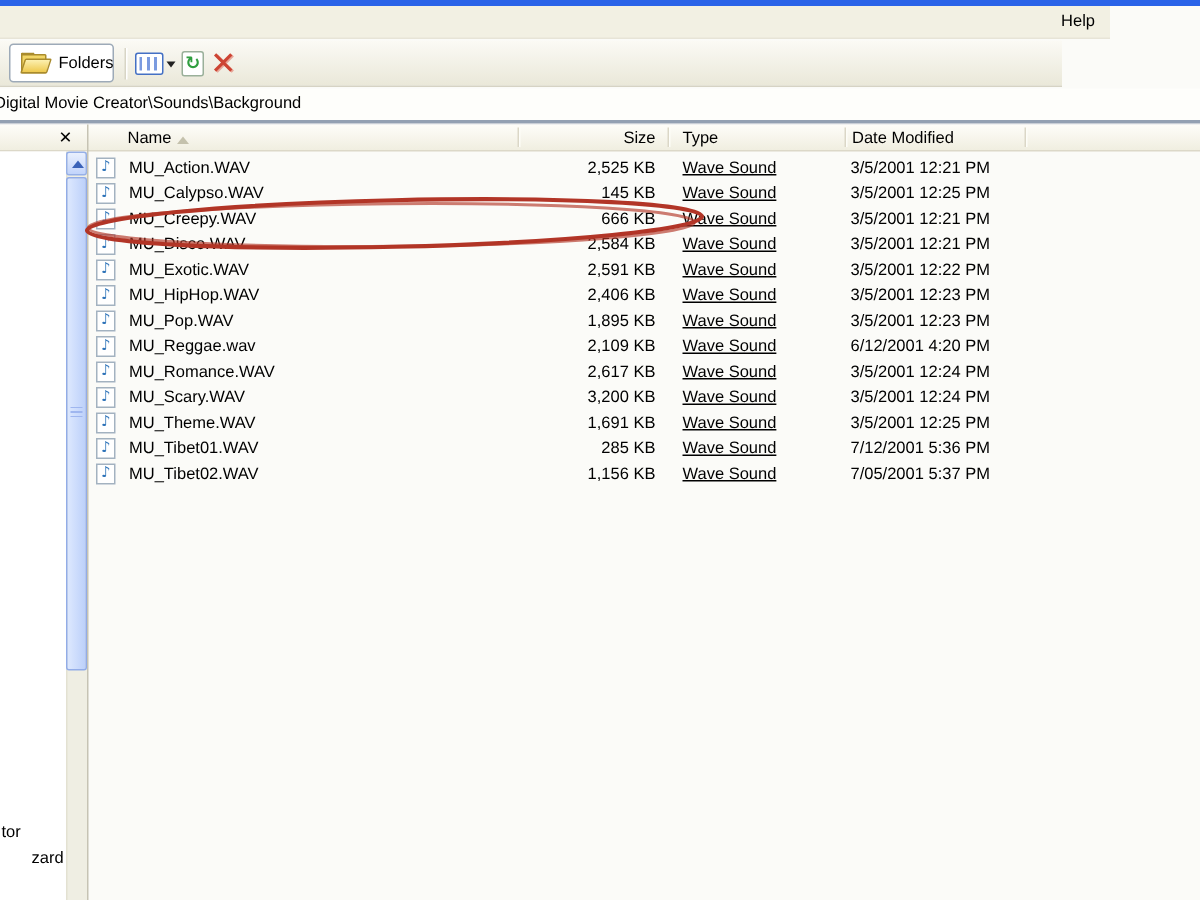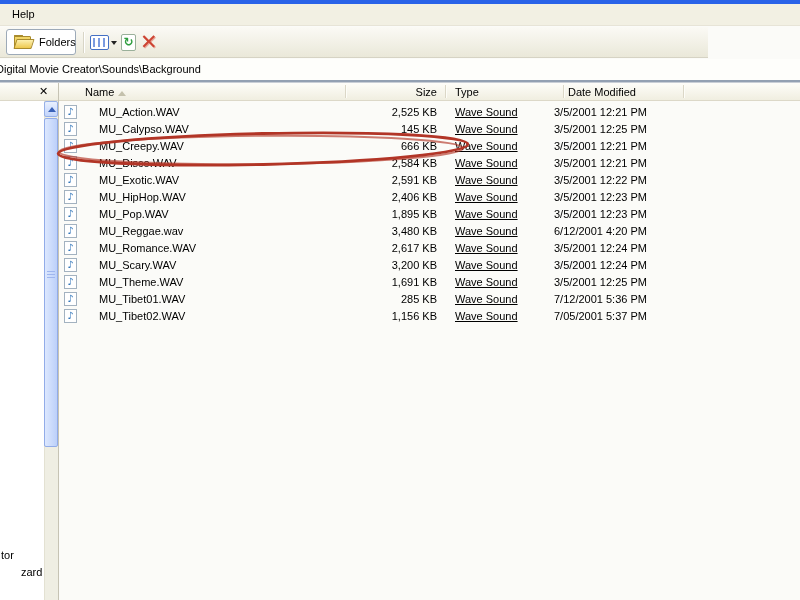--- a/index.html
+++ b/index.html
@@ -7,21 +7,21 @@
     width:800px;height:600px;position:relative;overflow:hidden;
     font-family:"Liberation Sans", sans-serif;font-size:11px;color:#000;
     background:#fbfbf8;
   }
   .abs{position:absolute;}
 
   
   .title-edge{left:0;top:0;width:800px;height:4px;background:#2a63e8;}
 
   
-  .menubar{left:0;top:4px;width:800px;height:22px;background:#f2f0e3;border-bottom:1px solid #e7e4d7;box-sizing:border-box;}
+  .menubar{left:0;top:4px;width:740px;height:22px;background:#f2f0e3;border-bottom:1px solid #e7e4d7;box-sizing:border-box;text-align:right;}
   .menu-item{display:inline-block;padding:4px 10px 0 12px;height:18px;}
 
   
   .toolbar{left:0;top:27px;width:708px;height:31px;background:linear-gradient(#fbfaf5,#eae8d9);border-bottom:1px solid #d6d3c4;box-sizing:border-box;}
   .folders-btn{left:6px;top:2px;width:70px;height:26px;background:#fff;border:1px solid #9daab8;border-radius:3px;box-sizing:border-box;display:flex;align-items:center;gap:6px;padding-left:6px;cursor:default;}
   .folder-ico{position:relative;width:20px;height:15px;flex:0 0 auto;}
   .folder-back{position:absolute;left:1px;bottom:1px;width:15px;height:11px;background:#f2d667;border:1px solid #a98b2d;border-radius:1px;}
   .folder-tab{position:absolute;left:1px;bottom:11px;width:7px;height:3px;background:#f2d667;border:1px solid #a98b2d;border-bottom:none;border-radius:1px 1px 0 0;}
   .folder-front{position:absolute;left:2px;bottom:1px;width:16px;height:8px;background:linear-gradient(#fcf0b0,#eec94e);border:1px solid #a98b2d;transform:skewX(-18deg);border-radius:1px;}
   .tb-sep{left:83px;top:5px;width:1px;height:21px;background:#d8d5c6;box-shadow:1px 0 0 #ffffff;}
@@ -62,24 +62,24 @@
   .sb-track{left:44px;top:101px;width:14px;height:499px;background:#efeee3;border-left:1px solid #e3e1d2;box-sizing:border-box;}
   .sb-up{left:44px;top:101px;width:14px;height:16px;background:linear-gradient(#e9f0fe,#c2d4fb);border:1px solid #96b0e8;border-radius:2px;box-sizing:border-box;}
   .sb-up-arrow{position:absolute;left:3px;top:5px;width:0;height:0;border-left:4px solid transparent;border-right:4px solid transparent;border-bottom:5px solid #3a62b8;}
   .sb-thumb{left:44px;top:118px;width:14px;height:329px;background:linear-gradient(90deg,#dde8fe,#bcd0fa);border:1px solid #92ace8;border-radius:2px;box-sizing:border-box;}
   .sb-grip{position:absolute;left:2px;top:152px;width:8px;height:8px;background:repeating-linear-gradient(#9fb6ef 0 1px,transparent 1px 3px);}
 
   
   .list{left:58px;top:104px;width:742px;}
   .row{position:relative;height:17px;}
   .c-icon{position:absolute;left:6px;top:1px;width:13px;height:14px;background:#fff;border:1px solid #a3b2c0;box-sizing:border-box;text-align:center;line-height:12px;font-size:10px;color:#2c72b8;font-family:"DejaVu Sans",sans-serif;}
-  .c-name{position:absolute;left:41px;top:2px;white-space:nowrap;}
+  .c-name{position:absolute;left:28px;top:2px;white-space:nowrap;}
   .c-size{position:absolute;left:280px;top:2px;width:99px;text-align:right;white-space:nowrap;}
   .c-type{position:absolute;left:397px;top:2px;white-space:nowrap;text-decoration:underline;}
-  .c-date{position:absolute;left:496px;top:2px;white-space:nowrap;}
+  .c-date{position:absolute;left:509px;top:2px;white-space:nowrap;}
 
   
   .annot{left:0;top:0;width:800px;height:600px;pointer-events:none;}
 </style>
 </head>
 <body>
 
 <div class="abs title-edge"></div>
 
 <div class="abs menubar">
@@ -185,21 +185,21 @@
     <div class="row">
       <span class="c-icon">♪</span>
       <span class="c-name">MU_Pop.WAV</span>
       <span class="c-size">1,895 KB</span>
       <span class="c-type">Wave Sound</span>
       <span class="c-date">3/5/2001 12:23 PM</span>
     </div>
     <div class="row">
       <span class="c-icon">♪</span>
       <span class="c-name">MU_Reggae.wav</span>
-      <span class="c-size">3,480 KB</span>
+      <span class="c-size">2,109 KB</span>
       <span class="c-type">Wave Sound</span>
       <span class="c-date">6/12/2001 4:20 PM</span>
     </div>
     <div class="row">
       <span class="c-icon">♪</span>
       <span class="c-name">MU_Romance.WAV</span>
       <span class="c-size">2,617 KB</span>
       <span class="c-type">Wave Sound</span>
       <span class="c-date">3/5/2001 12:24 PM</span>
     </div>

